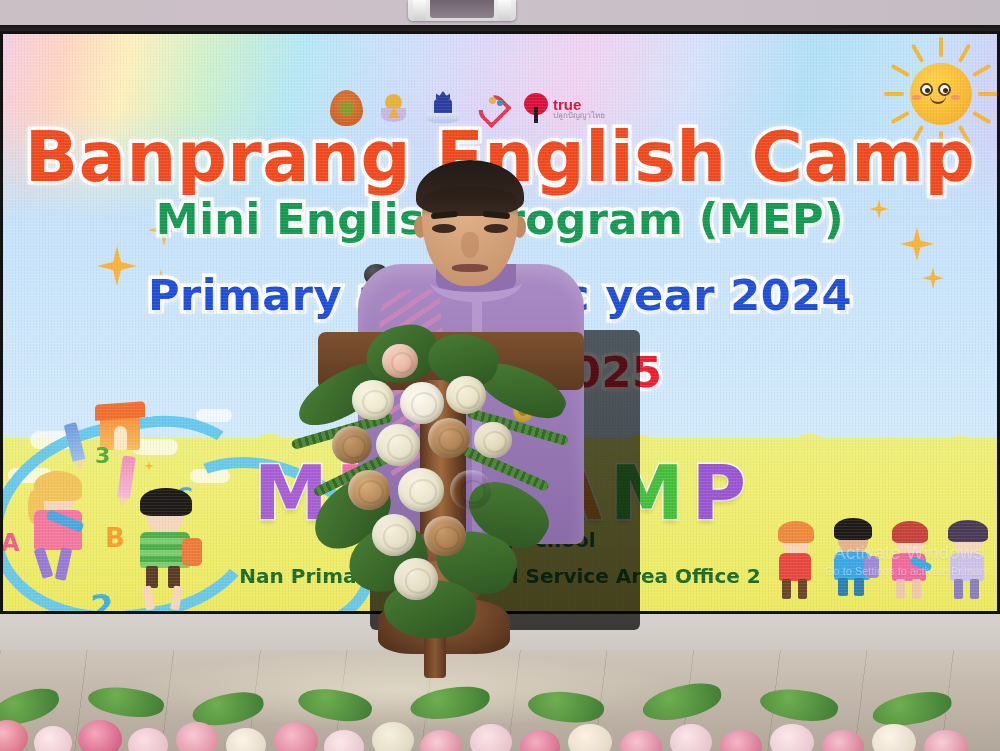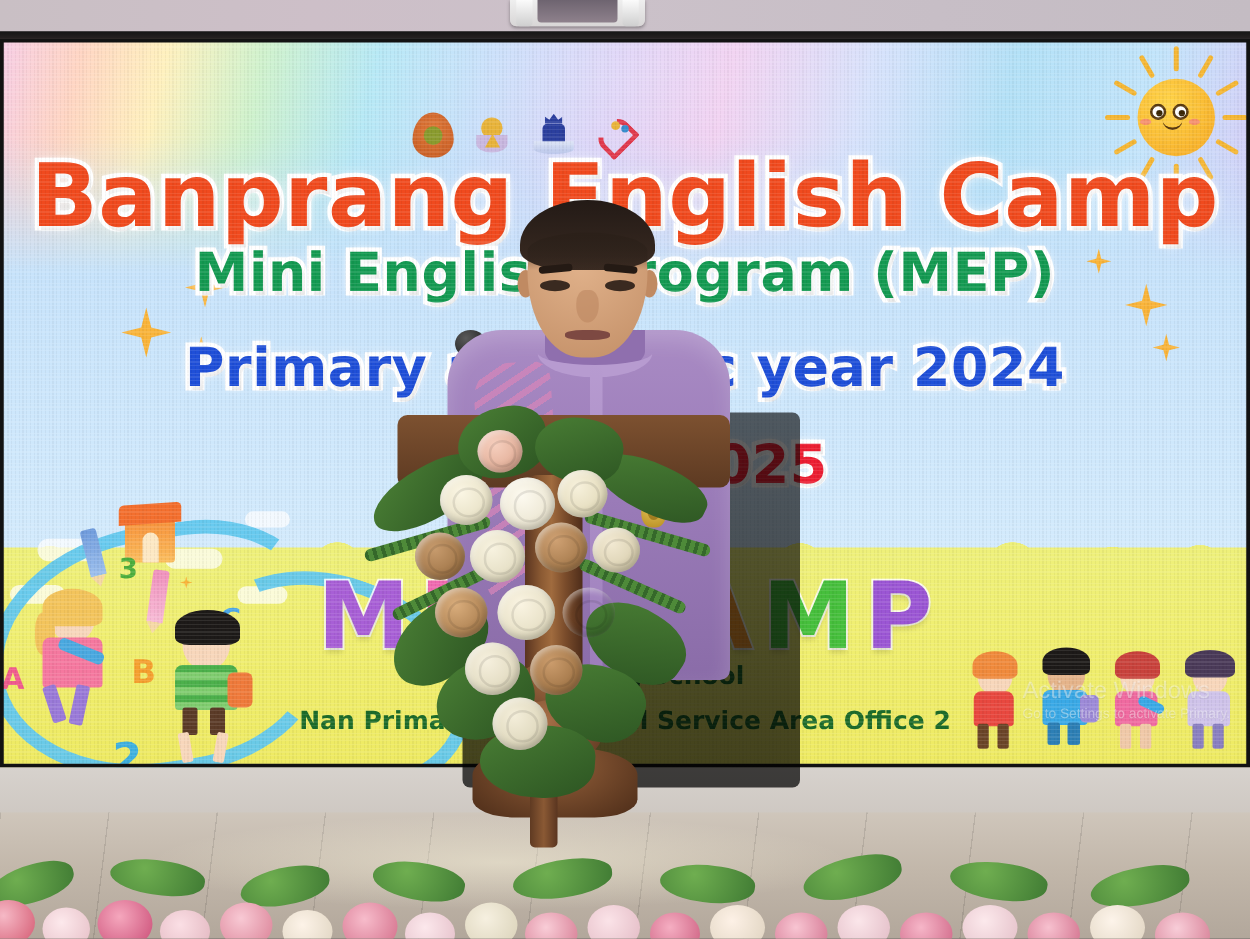--- a/index.html
+++ b/index.html
@@ -197,21 +197,21 @@
 
   .kid{ position:absolute; }
   .kid .head{ position:absolute; border-radius:50%; }
   .kid .body{ position:absolute; border-radius:6px 6px 3px 3px; }
   .kid .leg{ position:absolute; background:#3a2a22; border-radius:2px; }
 
   
   .kids-right{ position:absolute; left:770px; top:487px; width:230px; height:96px; }
 
   .watermark{
-    position:absolute; left:818px; top:510px; width:180px; text-align:left;
+    position:absolute; left:818px; top:510px; width:180px; text-align:center;
     color:rgba(255,255,255,.42); font-family:"Liberation Sans",sans-serif;
     line-height:1.25; pointer-events:none; text-shadow:0 1px 1px rgba(0,0,0,.08);
   }
   .watermark .wm1{ font-size:19px; }
   .watermark .wm2{ font-size:11px; }
 
   
   .logo-row{ position:absolute; left:330px; top:56px; width:350px; height:42px; display:flex; align-items:center; gap:14px; }
   .org-logo{ width:33px; height:36px; position:relative; }
 
@@ -551,20 +551,30 @@
       </div>
       <div class="org-logo" style="width:38px;">
         <div style="position:absolute;left:12px;top:1px;width:14px;height:8px;background:#2b3f9e;clip-path:polygon(0 100%,0 30%,25% 60%,50% 0,75% 60%,100% 30%,100% 100%);"></div>
         <div style="position:absolute;left:10px;top:9px;width:18px;height:16px;background:#2b3f9e;border-radius:4px 4px 0 0;"></div>
         <div style="position:absolute;left:3px;top:23px;width:32px;height:10px;background:linear-gradient(180deg,#dfe6f7,#b7c4ea);border-radius:0 0 40% 40%;"></div>
       </div>
       <div class="org-logo">
         <div style="position:absolute;left:2px;top:6px;width:29px;height:26px;border:4px solid #e03b4e;border-radius:50% 50% 8% 8%;transform:rotate(-45deg);border-top-color:transparent;"></div>
         <div style="position:absolute;left:13px;top:7px;width:7px;height:7px;border-radius:50%;background:#e8b33a;"></div>
         <div style="position:absolute;left:21px;top:10px;width:6px;height:6px;border-radius:50%;background:#3a8fd0;"></div>
+      </div>
+      <div class="org-logo" style="width:110px;display:flex;align-items:center;gap:4px;">
+        <div style="position:relative;width:26px;height:30px;">
+          <div style="position:absolute;left:1px;top:0;width:24px;height:22px;border-radius:50%;background:#d9123a;"></div>
+          <div style="position:absolute;left:11px;top:14px;width:4px;height:16px;background:#1b1b1b;"></div>
+        </div>
+        <div style="line-height:1;">
+          <div style="font-size:15px;font-weight:bold;color:#d9123a;font-family:'Liberation Sans',sans-serif;">true</div>
+          <div style="font-size:8px;color:rgba(120,110,130,.75);font-family:'Liberation Sans',sans-serif;">ปลูกปัญญาไทย</div>
+        </div>
       </div>
     </div>
 
     <div class="watermark">
       <div class="wm1">Activate Windows</div>
       <div class="wm2">Go to Settings to activate Primary.</div>
     </div>
 
     <div class="led-grid"></div>
   </div>

